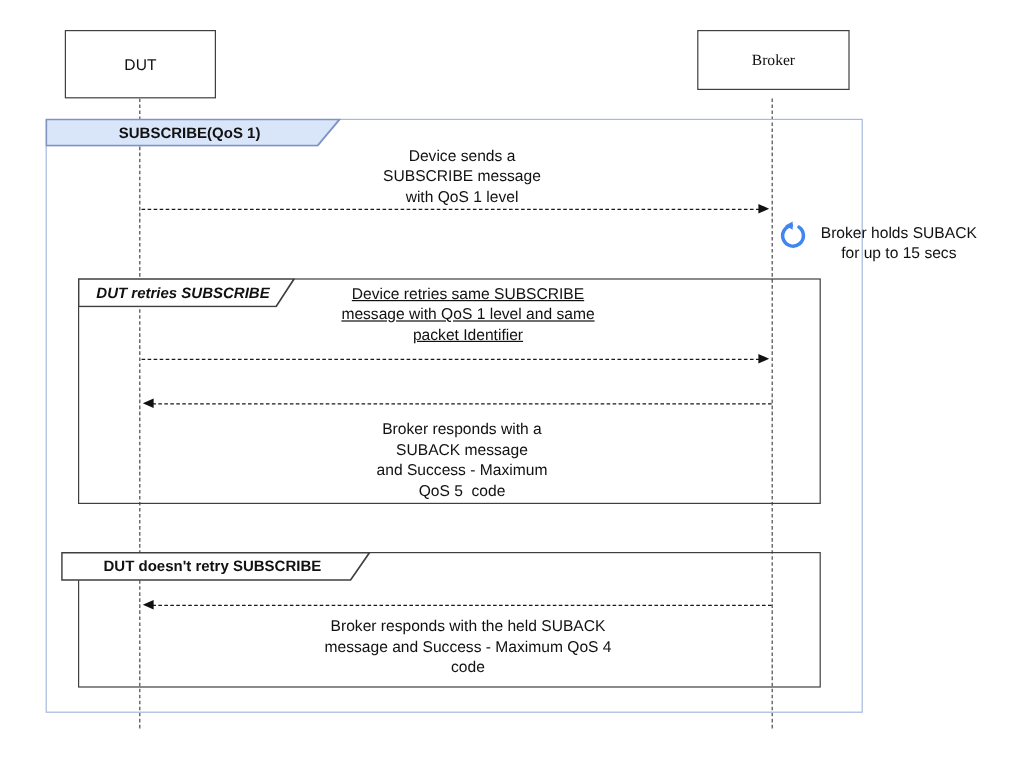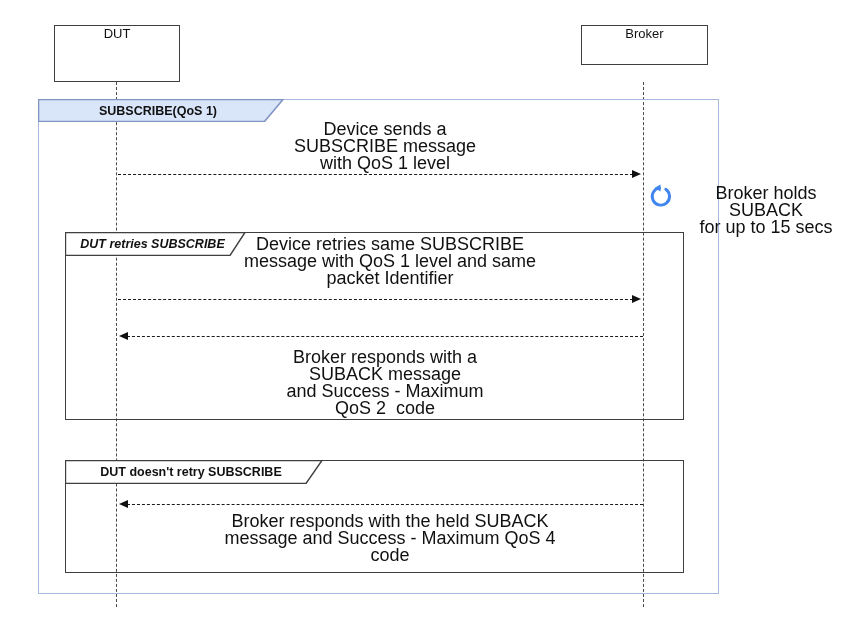--- a/index.html
+++ b/index.html
@@ -6,21 +6,21 @@
   .canvas {
     position:relative; width:857px; height:635px; background:#ffffff;
     font-family:"Liberation Sans", sans-serif; color:#111;
     overflow:hidden;
   }
 
   
   .actor {
     position:absolute; box-sizing:border-box;
     border:1.5px solid #3f3f3f; background:#ffffff;
-    display:flex; align-items:flex-start; justify-content:center;
+    display:flex; align-items:center; justify-content:center;
     font-size:13px;
   }
 
   
   .lifeline { position:absolute; width:0; border-left:1.6px dashed #4a4a4a; }
 
   
   .frame {
     position:absolute; box-sizing:border-box;
     border:1px solid #a6b8dc; background:transparent;
@@ -37,21 +37,21 @@
   .pentagon svg { position:absolute; left:0; top:0; }
   .pentagon .plabel {
     position:absolute; inset:0; padding-right:20px; box-sizing:border-box;
     display:flex; align-items:center; justify-content:center;
     font-size:12.5px; font-weight:bold; white-space:nowrap;padding-left:14px;
   }
 
   
   .msg {
     position:absolute; text-align:center; white-space:pre-wrap;
-    font-size:18px; line-height:17px;
+    font-size:13px; line-height:17px;
   }
 
   
   .arrow { position:absolute; height:0; border-top:1.5px dashed #1a1a1a; }
   .arrow .head-right {
     position:absolute; right:-3px; top:-5.5px; width:0; height:0;
     border-top:4.5px solid transparent; border-bottom:4.5px solid transparent;
     border-left:9px solid #111;
   }
   .arrow .head-left {
@@ -68,21 +68,21 @@
 <div class="canvas">
 
   <div class="lifeline" style="left:116px; top:82px; height:525px;"></div>
   <div class="lifeline" style="left:643px; top:82px; height:525px;"></div>
 
   <div class="frame" style="left:38px; top:99px; width:681px; height:495px;"></div>
 
   <div class="actor" style="left:54px; top:25px; width:126px; height:57px;">
     <span>DUT</span>
   </div>
-  <div class="actor" style="left:581px; top:25px; width:127px; height:40px;">
+  <div class="actor" style="left:581px; top:25px; width:127px; height:50px;font-family:Liberation Serif, serif;">
     <span>Broker</span>
   </div>
 
   <div class="pentagon" style="left:38px; top:99px; width:246px; height:23px;">
     <svg width="246" height="23">
       <path d="M0.5,0.5 H245 L226.5,22.5 H0.5 Z" stroke-width="1.6" stroke="#8094c2" fill="#d9e5f8"></path>
     </svg>
     <span class="plabel">SUBSCRIBE(QoS 1)</span>
   </div>
 
@@ -92,46 +92,46 @@
   <div class="arrow" style="left:118px; top:174px; width:520px;">
     <span class="head-right"></span>
   </div>
 
   <div class="note-icon" style="left:648px; top:183px; width:26px; height:26px;">
     <svg width="26" height="26" viewBox="0 0 24 24">
       <path d="M10.6,4.5 A8,8 0 1,0 16.4,5.8" fill="none" stroke-width="2.7" stroke-linecap="round" stroke="#4186f0"></path>
       <path d="M11.6,1.4 L11.6,7.9 L5.9,4.6 Z" fill="#4186f0"></path>
     </svg>
   </div>
-  <div class="msg" style="left:682px; top:185px; width:168px;">Broker holds SUBACK
+  <div class="msg" style="left:665px; top:185px; width:168px;">Broker holds SUBACK
 for up to 15 secs</div>
 
   <div class="section" style="left:65px; top:232px; width:619px; height:188px;"></div>
   <div class="pentagon" style="left:65px; top:232px; width:181px; height:24px;font-style:italic;">
     <svg width="181" height="24">
       <path d="M0.5,0.5 H180 L165,23.5 H0.5 Z" fill="#ffffff" stroke="#3f3f3f" stroke-width="1.4"></path>
     </svg>
     <span class="plabel">DUT retries SUBSCRIBE</span>
   </div>
-  <div class="msg" style="left:230px; top:236px; width:320px;">Device retries same SUBSCRIBE
+  <div class="msg" style="left:230px; top:236px; width:320px;text-decoration:underline;">Device retries same SUBSCRIBE
 message with QoS 1 level and same
 packet Identifier</div>
   <div class="arrow" style="left:118px; top:299px; width:520px;">
     <span class="head-right"></span>
   </div>
   <div class="arrow" style="left:122px; top:336px; width:521px;">
     <span class="head-left"></span>
   </div>
   <div class="msg" style="left:235px; top:349px; width:300px;">Broker responds with a
 SUBACK message
 and Success - Maximum
-QoS 2  code</div>
+QoS 5  code</div>
 
   <div class="section" style="left:65px; top:460px; width:619px; height:113px;"></div>
-  <div class="pentagon" style="left:65px; top:460px; width:258px; height:24px;text-align:center;">
+  <div class="pentagon" style="left:51px; top:460px; width:258px; height:24px;text-align:center;">
     <svg width="258" height="24">
       <path d="M0.5,0.5 H257 L241,23.5 H0.5 Z" fill="#ffffff" stroke="#3f3f3f" stroke-width="1.4"></path>
     </svg>
     <span class="plabel">DUT doesn't retry SUBSCRIBE</span>
   </div>
   <div class="arrow" style="left:122px; top:504px; width:521px;">
     <span class="head-left"></span>
   </div>
   <div class="msg" style="left:215px; top:513px; width:350px;">Broker responds with the held SUBACK
 message and Success - Maximum QoS 4

